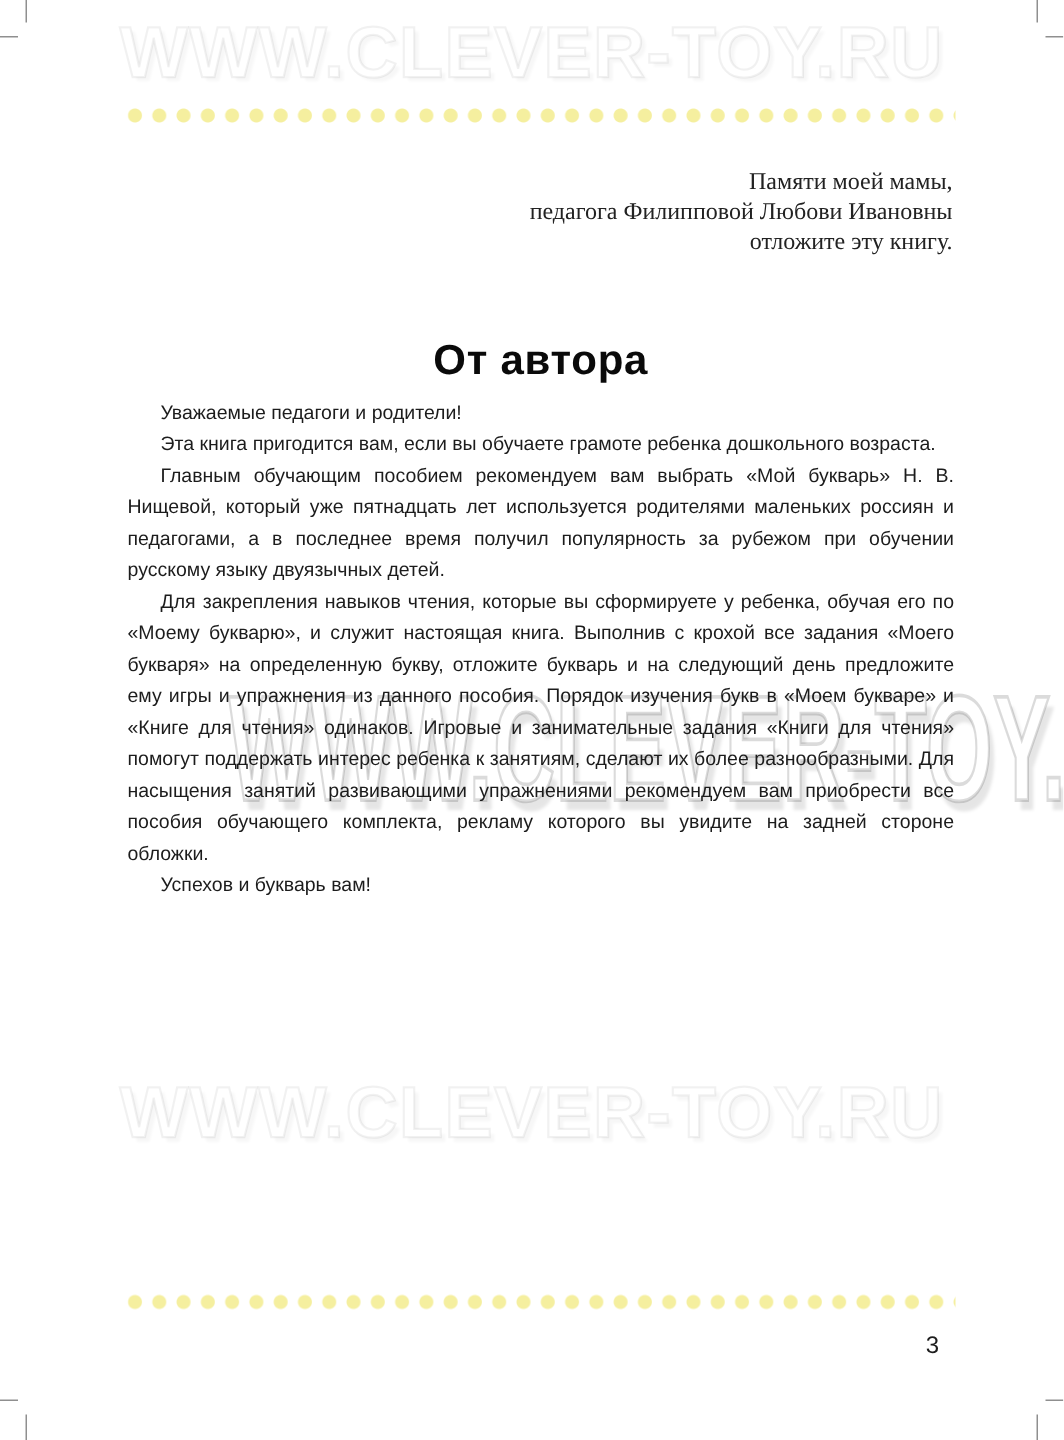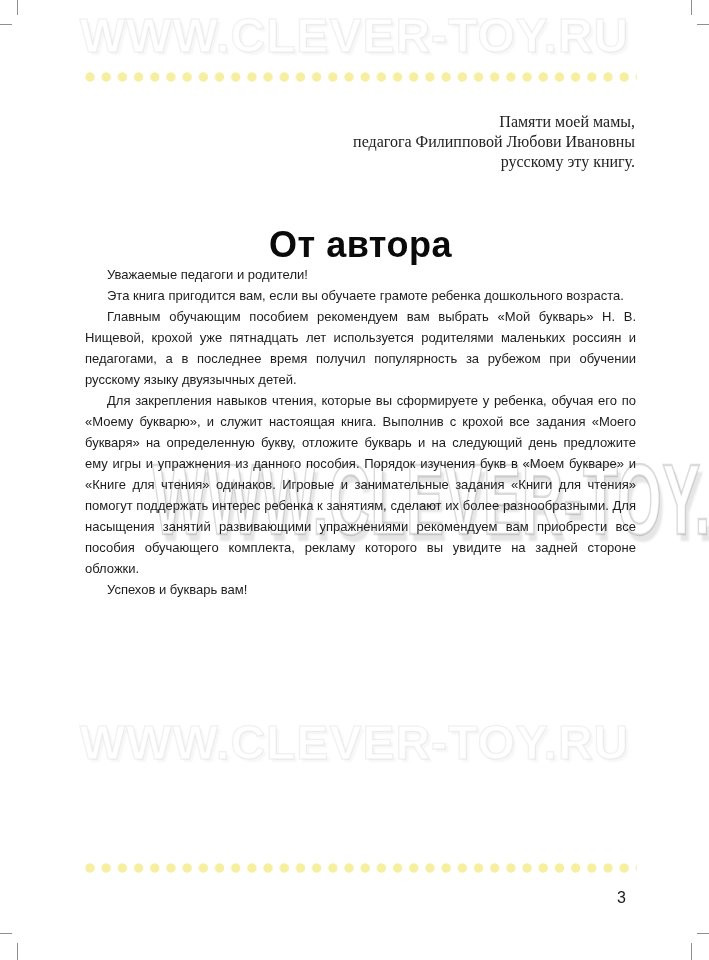--- a/index.html
+++ b/index.html
@@ -62,21 +62,21 @@
   .dedication{
     position:absolute;top:112px;right:74px;z-index:2;
     text-align:right;
     font-family:"Liberation Serif",serif;
     font-size:16px;line-height:20px;
     color:#222222;
   }
   .title{
     position:absolute;top:224px;left:85px;width:551px;z-index:2;
     margin:0;text-align:center;
-    font-size:36px;font-weight:bold;letter-spacing:0.5px;
+    font-size:28px;font-weight:bold;letter-spacing:0.5px;
     color:#0a0a0a;
   }
   .body-text{
     position:absolute;top:264px;left:85px;width:551px;z-index:2;
     font-size:13px;line-height:21px;
     text-align:justify;
     color:var(--color-body-text);
   }
   .body-text p{margin:0;text-indent:22px;}
   .page-number{
@@ -101,28 +101,28 @@
   <div class="wm wm-faint wm-top">WWW.CLEVER-TOY.RU</div>
   <div class="wm wm-mid">WWW.CLEVER-TOY.RU</div>
   <div class="wm wm-faint wm-bottom">WWW.CLEVER-TOY.RU</div>
 
   <div class="dot-row dot-top"></div>
   <div class="dot-row dot-bottom"></div>
 
   <div class="dedication">
     <div>Памяти моей мамы,</div>
     <div>педагога Филипповой Любови Ивановны</div>
-    <div>русскому эту книгу.</div>
+    <div>отложите эту книгу.</div>
   </div>
 
   <h1 class="title">От автора</h1>
 
   <div class="body-text">
     <p>Уважаемые педагоги и родители!</p>
     <p>Эта книга пригодится вам, если вы обучаете грамоте ребенка дошкольного возраста.</p>
-    <p>Главным обучающим пособием рекомендуем вам выбрать «Мой букварь» Н. В. Нищевой, крохой уже пятнадцать лет используется родителями маленьких россиян и педагогами, а в последнее время получил популярность за рубежом при обучении русскому языку двуязычных детей.</p>
+    <p>Главным обучающим пособием рекомендуем вам выбрать «Мой букварь» Н. В. Нищевой, который уже пятнадцать лет используется родителями маленьких россиян и педагогами, а в последнее время получил популярность за рубежом при обучении русскому языку двуязычных детей.</p>
     <p>Для закрепления навыков чтения, которые вы сформируете у ребенка, обучая его по «Моему букварю», и служит настоящая книга. Выполнив с крохой все задания «Моего букваря» на определенную букву, отложите букварь и на следующий день предложите ему игры и упражнения из данного пособия. Порядок изучения букв в «Моем букваре» и «Книге для чтения» одинаков. Игровые и занимательные задания «Книги для чтения» помогут поддержать интерес ребенка к занятиям, сделают их более разнообразными. Для насыщения занятий развивающими упражнениями рекомендуем вам приобрести все пособия обучающего комплекта, рекламу которого вы увидите на задней стороне обложки.</p>
     <p>Успехов и букварь вам!</p>
   </div>
 
   <div class="page-number">3</div>
 
 </div>
 
 </body></html>

